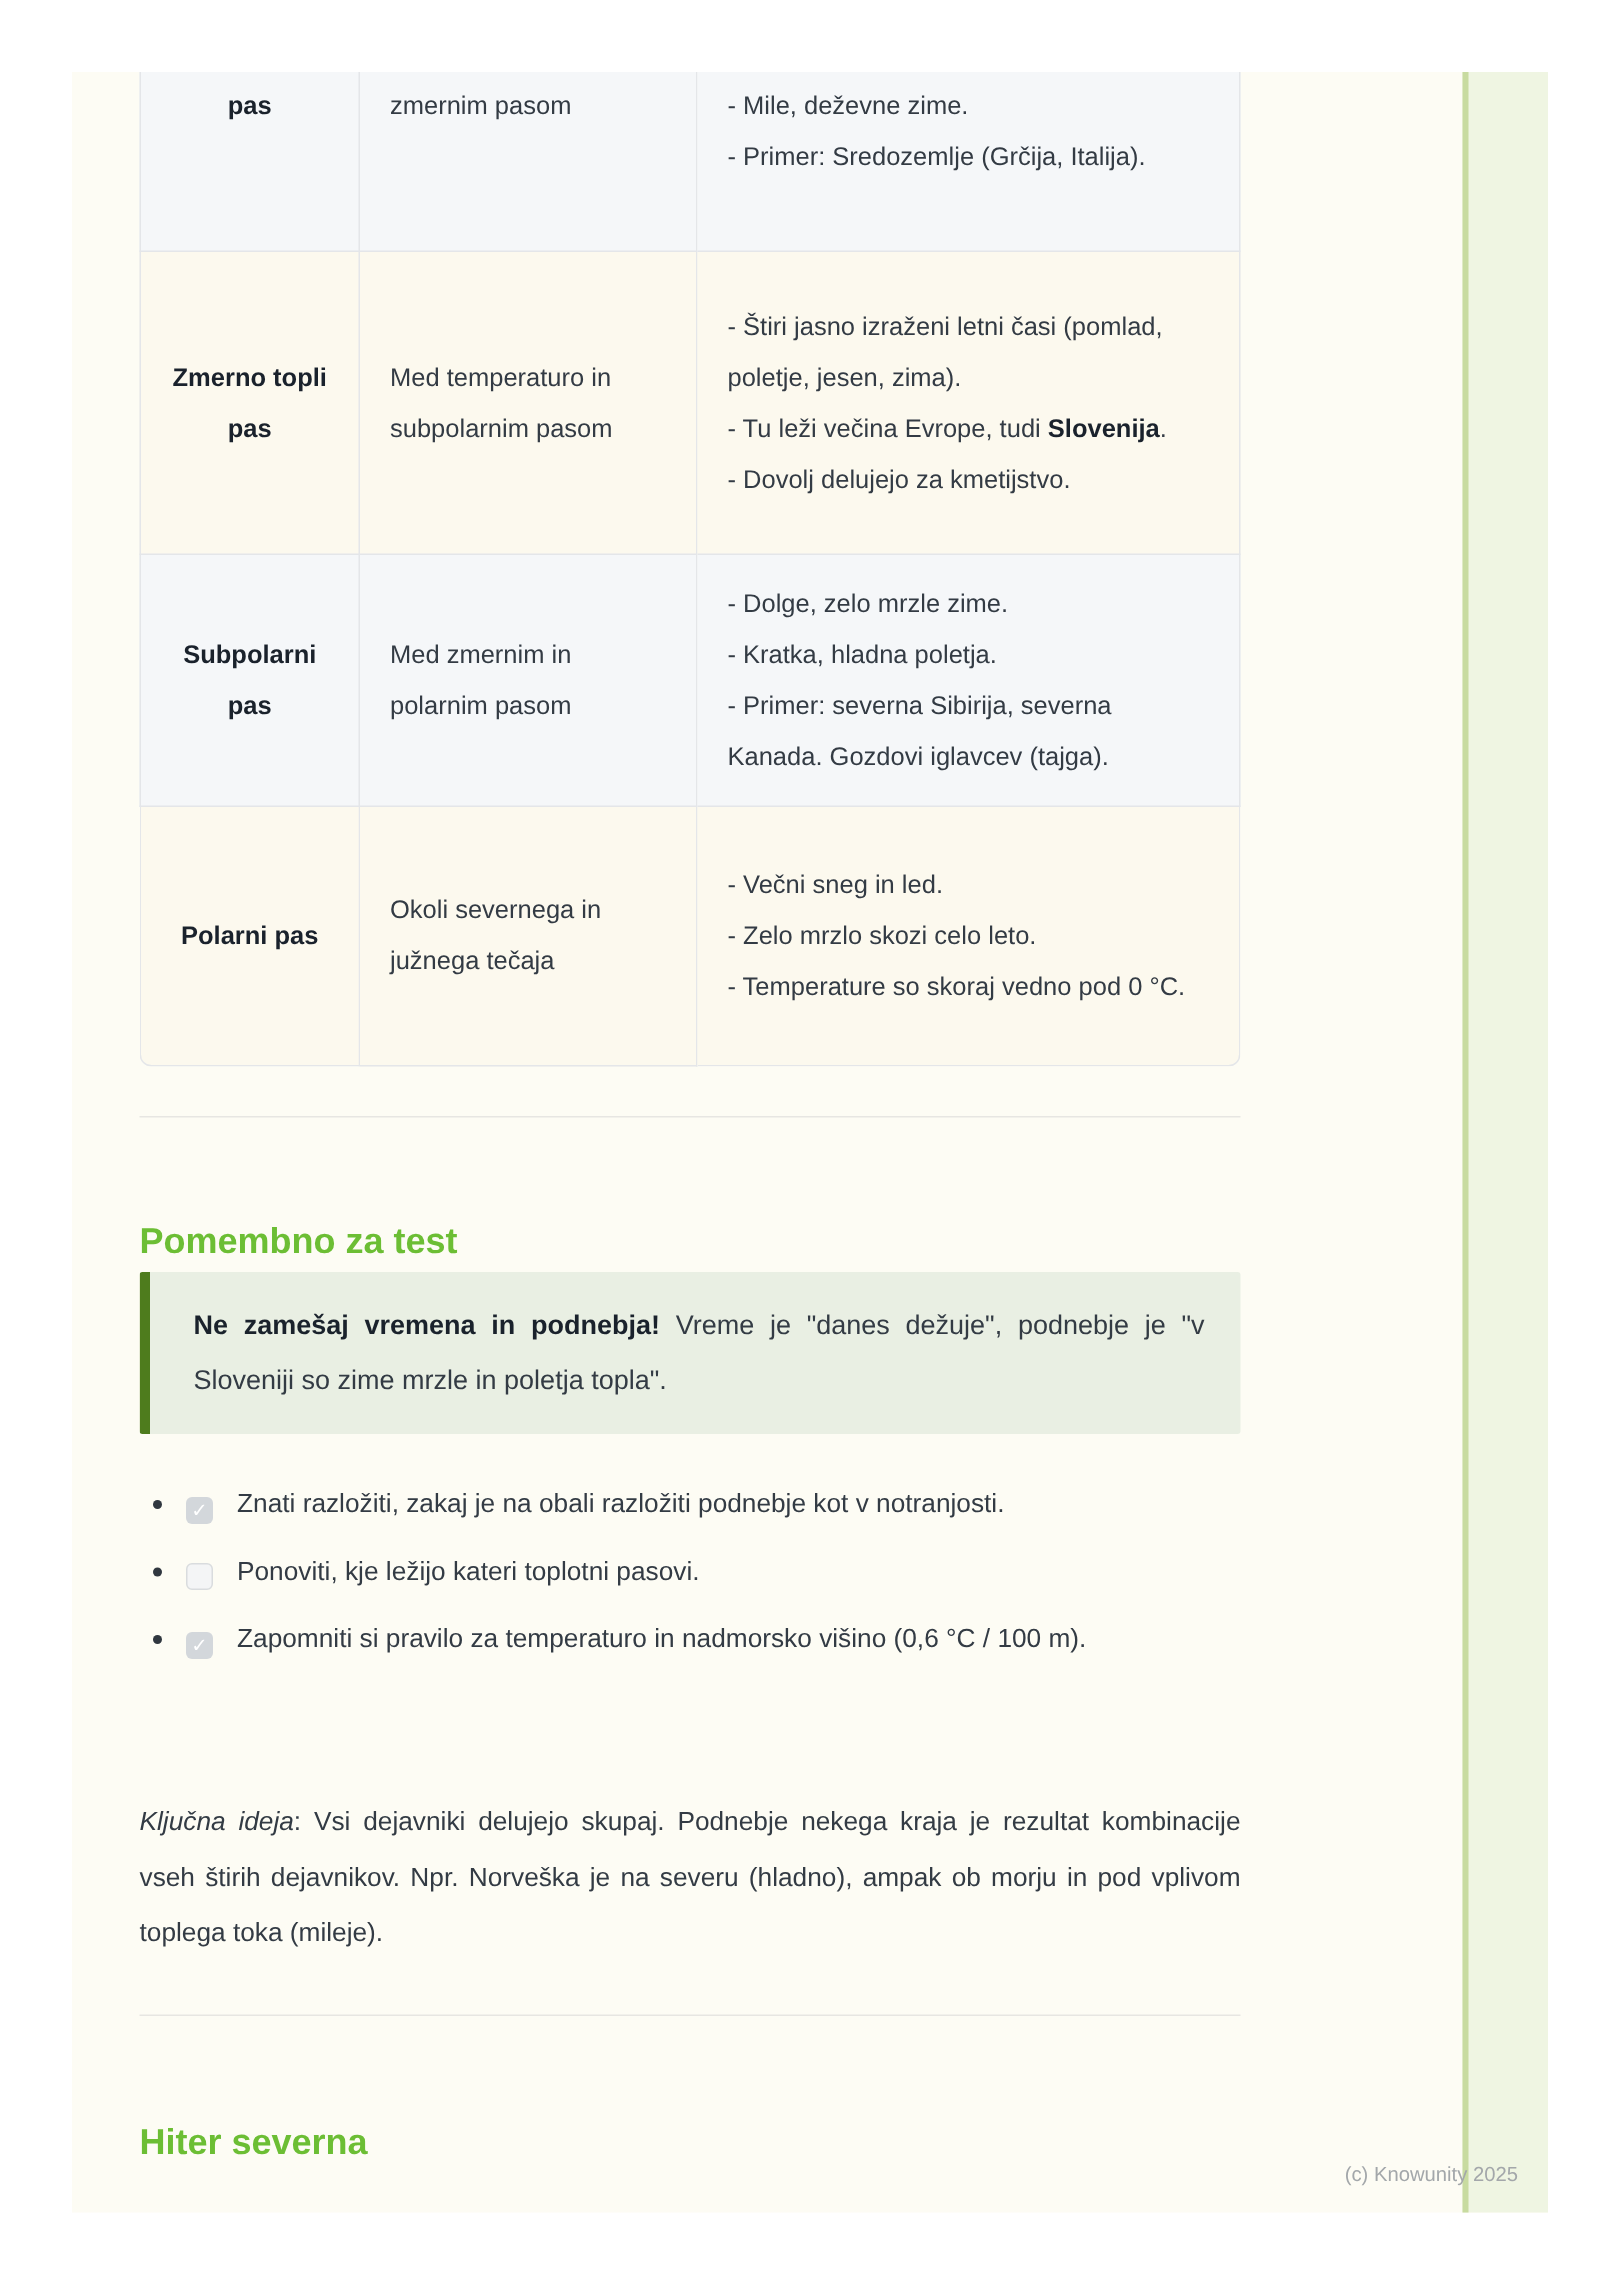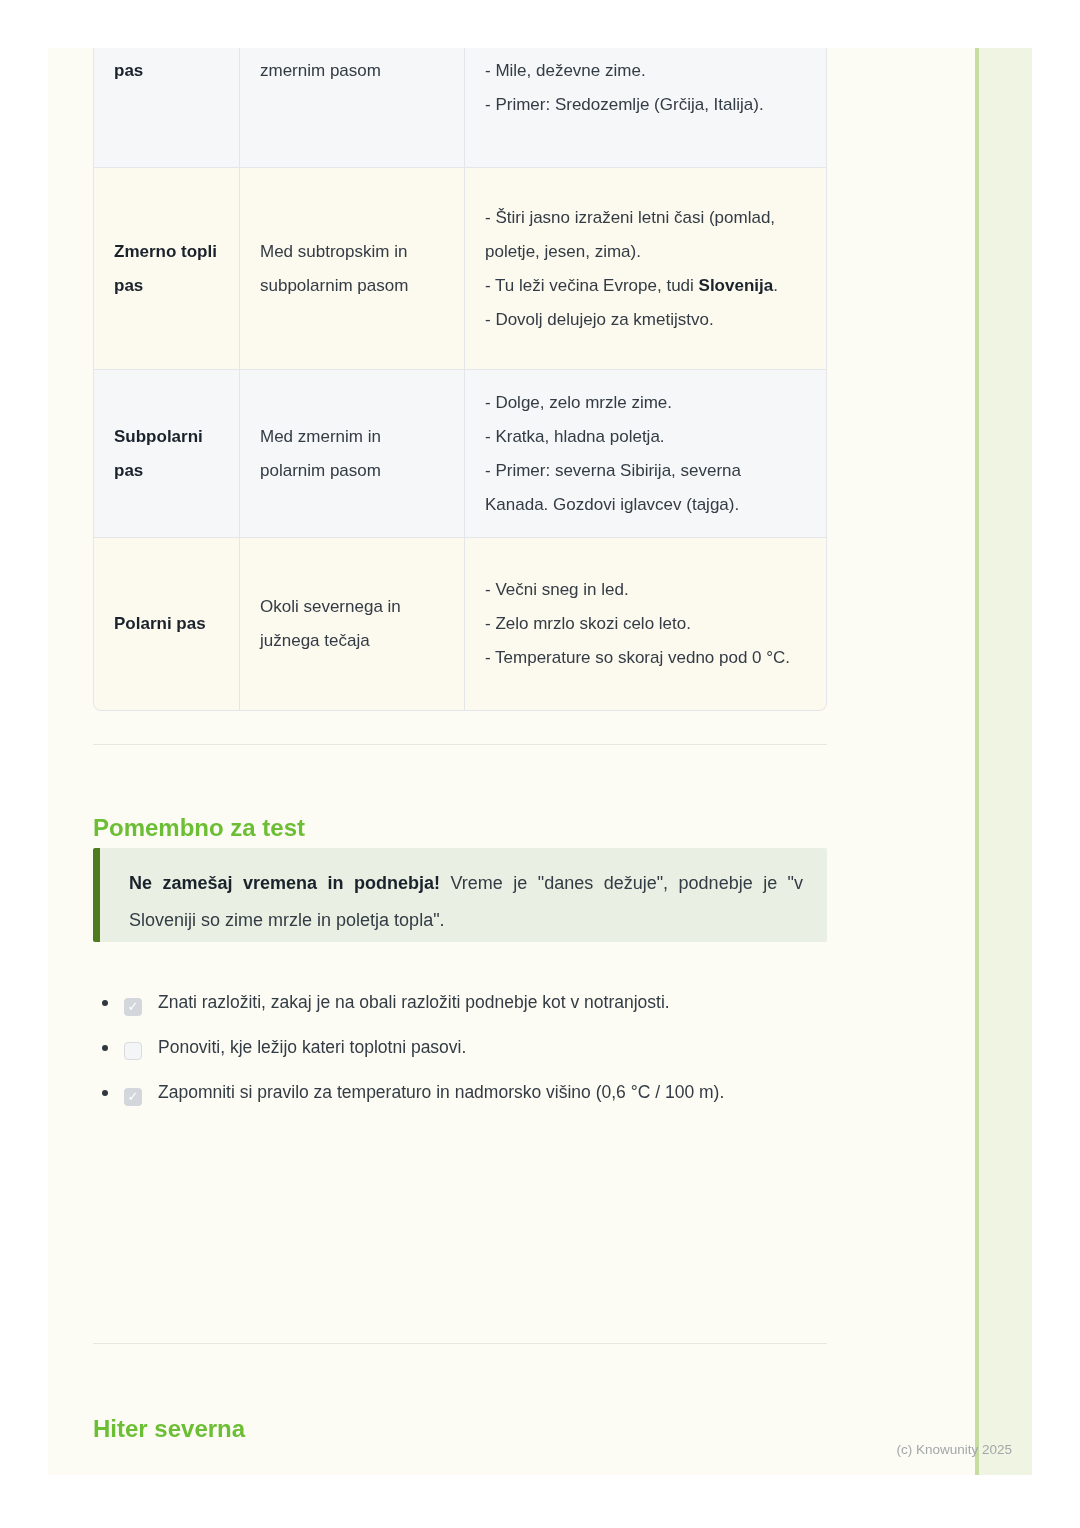--- a/index.html
+++ b/index.html
@@ -25,37 +25,37 @@
   .edge-stripe{position:absolute;top:0;right:0;width:57px;height:100%;background:var(--stripe-fill);border-left:4px solid var(--stripe-line);}
 
   .abs{position:absolute;left:45px;width:734px;}
 
   
   table.climate{border-collapse:separate;border-spacing:0;table-layout:fixed;width:734px;font-size:17px;line-height:34px;}
   table.climate col.c1{width:147px;}
   table.climate col.c2{width:225px;}
   table.climate col.c3{width:362px;}
   table.climate td{border-bottom:1px solid var(--table-border);border-right:1px solid var(--table-border);padding:14px 20px;vertical-align:middle;}
-  table.climate td:first-child{border-left:1px solid var(--table-border);}
+  table.climate td:first-child{border-left:1px solid var(--table-border);text-align:center;}
   table.climate tr.cool td{background:var(--row-cool-bg);}
   table.climate tr.warm td{background:var(--row-warm-bg);}
   table.climate tr.cut td{height:120px;vertical-align:top;padding-top:6px;}
   table.climate tr.r2 td{height:202px;}
   table.climate tr.r3 td{height:168px;}
   table.climate tr.r4 td{height:173px;}
   table.climate tr:last-child td:first-child{border-bottom-left-radius:8px;}
   table.climate tr:last-child td:last-child{border-bottom-right-radius:8px;}
   .zone{font-weight:bold;color:var(--text-bold);}
   .feat .b{font-weight:bold;color:var(--text-bold);}
 
   .divider{height:1px;background:var(--divider);}
 
   h2.section{font-size:24px;line-height:33px;font-weight:bold;color:var(--accent-green);letter-spacing:0px;margin-top:34px;}
 
-  .callout{background:var(--callout-bg);border-left:7px solid var(--callout-border);padding:17px 24px 3px 29px;font-size:18px;line-height:37px;text-align:justify;border-radius:2px;}
+  .callout{background:var(--callout-bg);border-left:7px solid var(--callout-border);padding:17px 24px 17px 29px;font-size:18px;line-height:37px;text-align:justify;border-radius:2px;}
   .callout strong{color:var(--text-bold);}
 
   ul.checklist{list-style:none;font-size:17.5px;}
   ul.checklist li{position:relative;padding-left:31px;line-height:45px;}
   .bullet{position:absolute;left:9px;top:20px;width:6px;height:6px;border-radius:50%;background:#30373f;}
   .cb{display:inline-block;width:18px;height:18px;border-radius:4px;vertical-align:-3px;margin-right:16px;text-align:center;line-height:18px;font-size:13px;color:#ffffff;}
   .cb.checked{background:#d3d7db;}
   .cb.unchecked{background:#f4f5f6;border:1px solid #d9dcde;}
   .cb.unchecked .check{visibility:hidden;}
 
@@ -81,21 +81,21 @@
           <tr class="cool cut">
         <td class="zone">pas</td>
         <td>zmernim pasom</td>
         <td>
           <div class="feat"><span>- Mile, deževne zime.</span><span class="b"></span><span></span></div>
           <div class="feat"><span>- Primer: Sredozemlje (Grčija, Italija).</span><span class="b"></span><span></span></div>
         </td>
       </tr>
       <tr class="warm r2">
         <td class="zone">Zmerno topli pas</td>
-        <td>Med subtropskim in subpolarnim pasom</td>
+        <td>Med temperaturo in subpolarnim pasom</td>
         <td>
           <div class="feat"><span>- Štiri jasno izraženi letni časi (pomlad, poletje, jesen, zima).</span><span class="b"></span><span></span></div>
           <div class="feat"><span>- Tu leži večina Evrope, tudi </span><span class="b">Slovenija</span><span>.</span></div>
           <div class="feat"><span>- Dovolj delujejo za kmetijstvo.</span><span class="b"></span><span></span></div>
         </td>
       </tr>
       <tr class="cool r3">
         <td class="zone">Subpolarni pas</td>
         <td>Med zmernim in polarnim pasom</td>
         <td>
@@ -133,19 +133,22 @@
     <li>
       <span class="bullet"></span>
       <span class="cb unchecked"><span class="check">✓</span></span><span>Ponoviti, kje ležijo kateri toplotni pasovi.</span>
     </li>
     <li>
       <span class="bullet"></span>
       <span class="cb checked"><span class="check">✓</span></span><span>Zapomniti si pravilo za temperaturo in nadmorsko višino (0,6 °C / 100 m).</span>
     </li>
   </ul>
 
+  <p class="abs keyidea" style="top:1148px;">
+    <em>Ključna ideja</em><span>: Vsi dejavniki delujejo skupaj. Podnebje nekega kraja je rezultat kombinacije vseh štirih dejavnikov. Npr. Norveška je na severu (hladno), ampak ob morju in pod vplivom toplega toka (mileje).</span>
+  </p>
 
   <div class="abs divider" style="top:1295px;"></div>
 
   <h2 class="abs section" style="top:1330px;">Hiter severna</h2>
 
   <div class="watermark">(c) Knowunity 2025</div>
 </div>
 
 </body></html>

